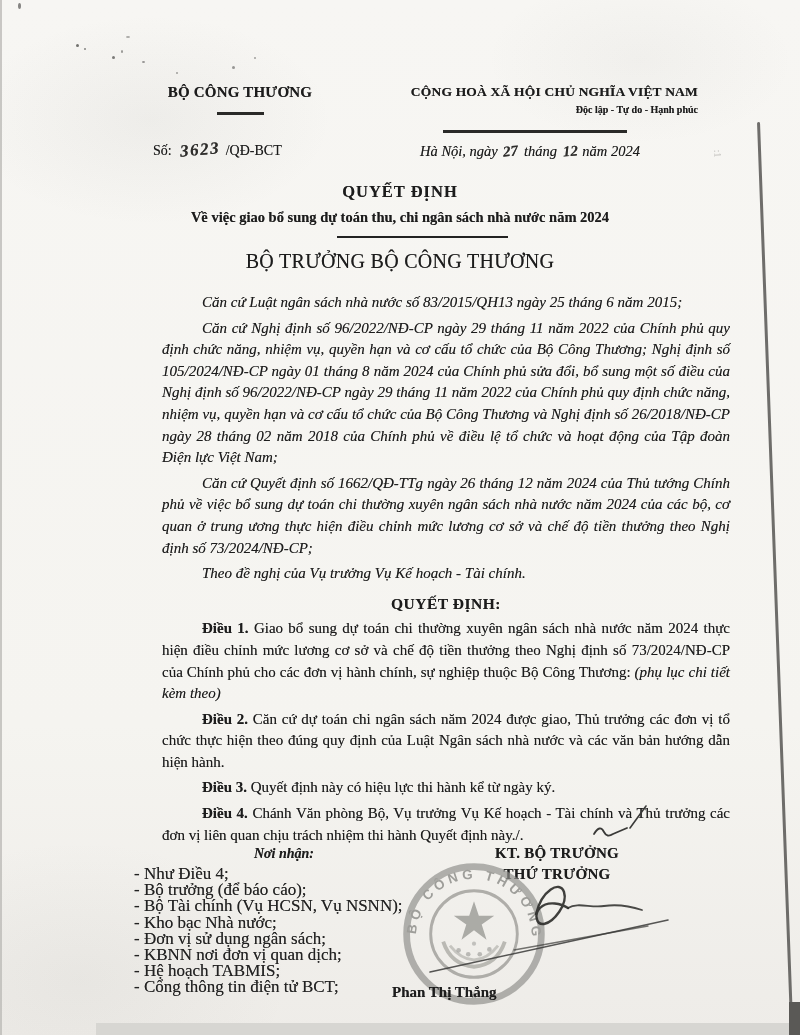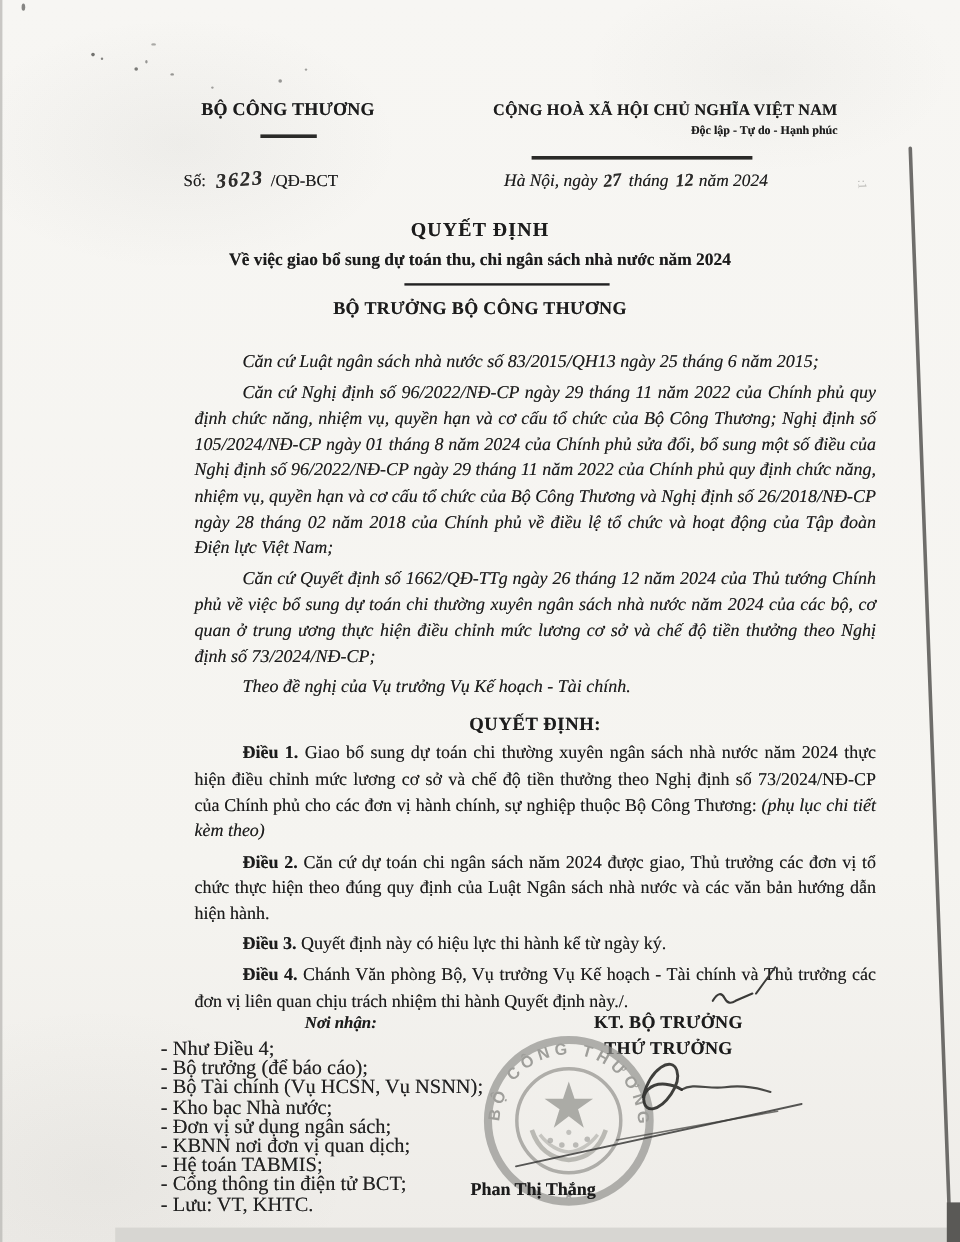--- a/index.html
+++ b/index.html
@@ -40,21 +40,21 @@
   .rule-right{position:absolute;left:443px;top:130px;width:184px;height:2.5px;background:#2a2a28;}
   .dateline{position:absolute;left:362px;top:143px;width:336px;text-align:center;font-style:italic;font-size:14.5px;white-space:nowrap;}
   .hand-day{font-size:15px;transform:rotate(-6deg);margin:0 2px;}
   .hand-month{font-size:15px;transform:rotate(-4deg);margin:0 1px 0 2px;}
 
   
   .title-block{position:absolute;left:100px;top:182px;width:600px;text-align:center;}
   .doc-type{font-weight:bold;font-size:16.5px;letter-spacing:1px;}
   .subject{font-weight:bold;font-size:14.5px;margin-top:7px;}
   .subject-underline{position:absolute;left:337px;top:236px;width:171px;height:2px;background:#222;}
-  .issuer{font-weight:bold;font-size:15px;letter-spacing:.3px;margin-top:24px;}
+  .issuer{font-weight:normal;font-size:20px;letter-spacing:.3px;margin-top:24px;}
 
   
   .body-block{position:absolute;left:126px;top:288px;width:568px;font-size:15px;line-height:21.6px;text-align:justify;margin-left:36px;}
   .body-block p{margin:4px 0 0 0;text-indent:40px;}
   .preamble p{font-style:italic;}
   .res-heading{text-align:center;font-weight:bold;font-size:15.5px;letter-spacing:.5px;margin:8px 0 4px 0;}
   .article-lead{font-weight:bold;}
   .article-note{font-style:italic;}
 
   
@@ -145,23 +145,22 @@
 
   <div class="recipients ink">
     <div class="recipients-label">Nơi nhận:</div>
     <ul>
       <li>Như Điều 4;</li>
       <li>Bộ trưởng (để báo cáo);</li>
       <li>Bộ Tài chính (Vụ HCSN, Vụ NSNN);</li>
       <li>Kho bạc Nhà nước;</li>
       <li>Đơn vị sử dụng ngân sách;</li>
       <li>KBNN nơi đơn vị quan dịch;</li>
-      <li>Hệ toán TABMIS;</li>
+      <li>Hệ hoạch TABMIS;</li>
       <li>Cổng thông tin điện tử BCT;</li>
-      <li>Lưu: VT, KHTC.</li>
     </ul>
   </div>
 
   <div class="sig-block ink">
     <div class="sig-capacity">KT. BỘ TRƯỞNG</div>
     <div class="sig-title">THỨ TRƯỞNG</div>
   </div>
 
   <svg class="seal" viewBox="0 0 160 160">
     <circle cx="80" cy="80" r="70" fill="none" stroke="#8f8f8c" stroke-width="7" opacity="0.85"></circle>

